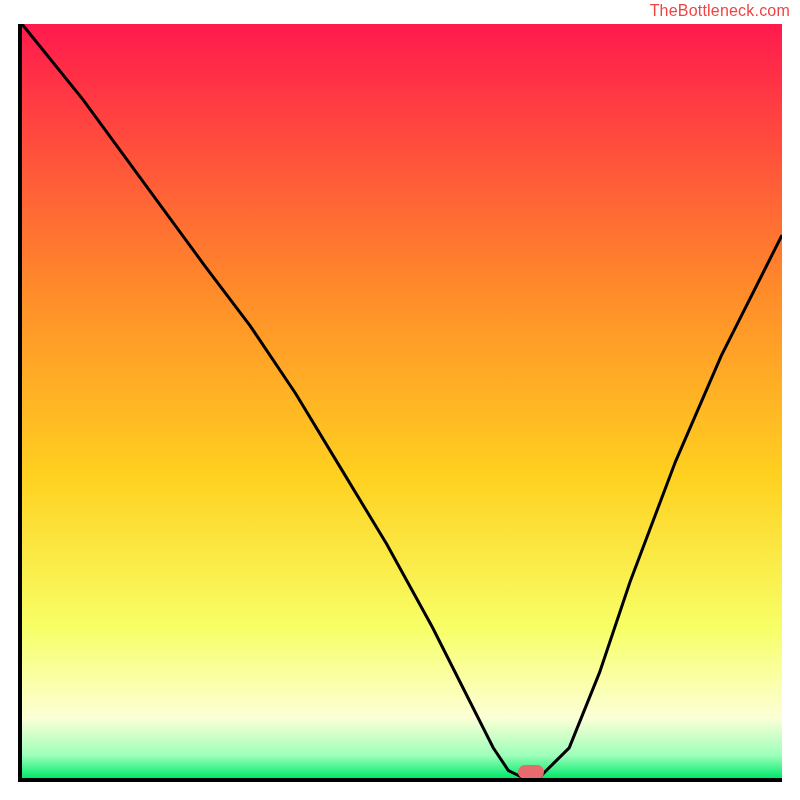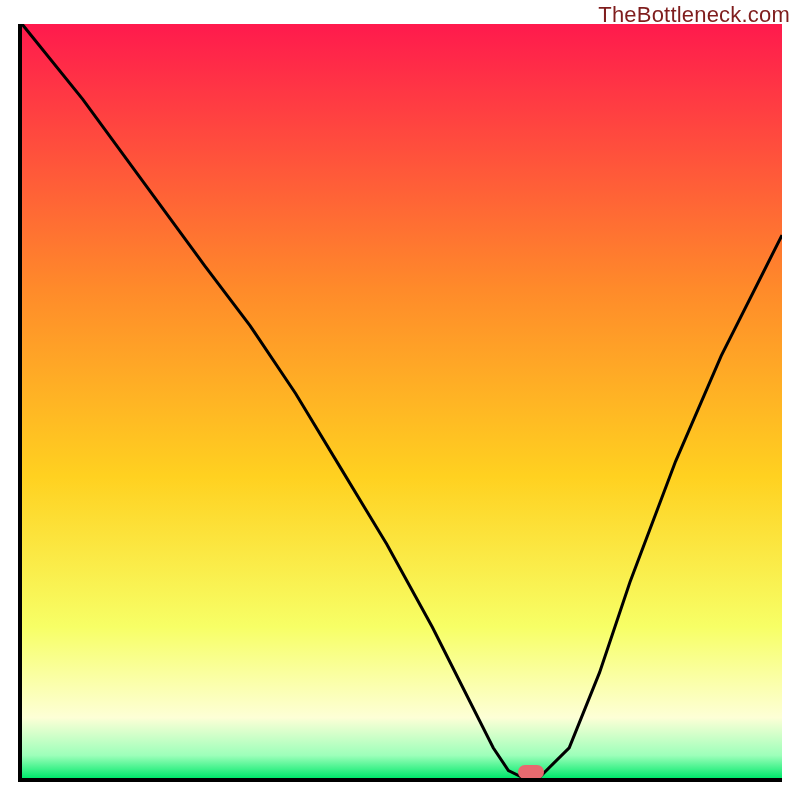--- a/index.html
+++ b/index.html
@@ -12,22 +12,22 @@
   }
   .container {
     position: relative;
     width: 800px;
     height: 800px;
   }
   .watermark {
     position: absolute;
     top: 2px;
     right: 10px;
-    font-size: 22px;
-    color: #7f1d1d;
+    font-size: 16px;
+    color: #ef4444;
     font-weight: 500;
     letter-spacing: 0.2px;
   }
   .plot-frame {
     position: absolute;
     left: 18px;
     top: 24px;
     width: 764px;
     height: 758px;
     border-left: 4px solid #000;

